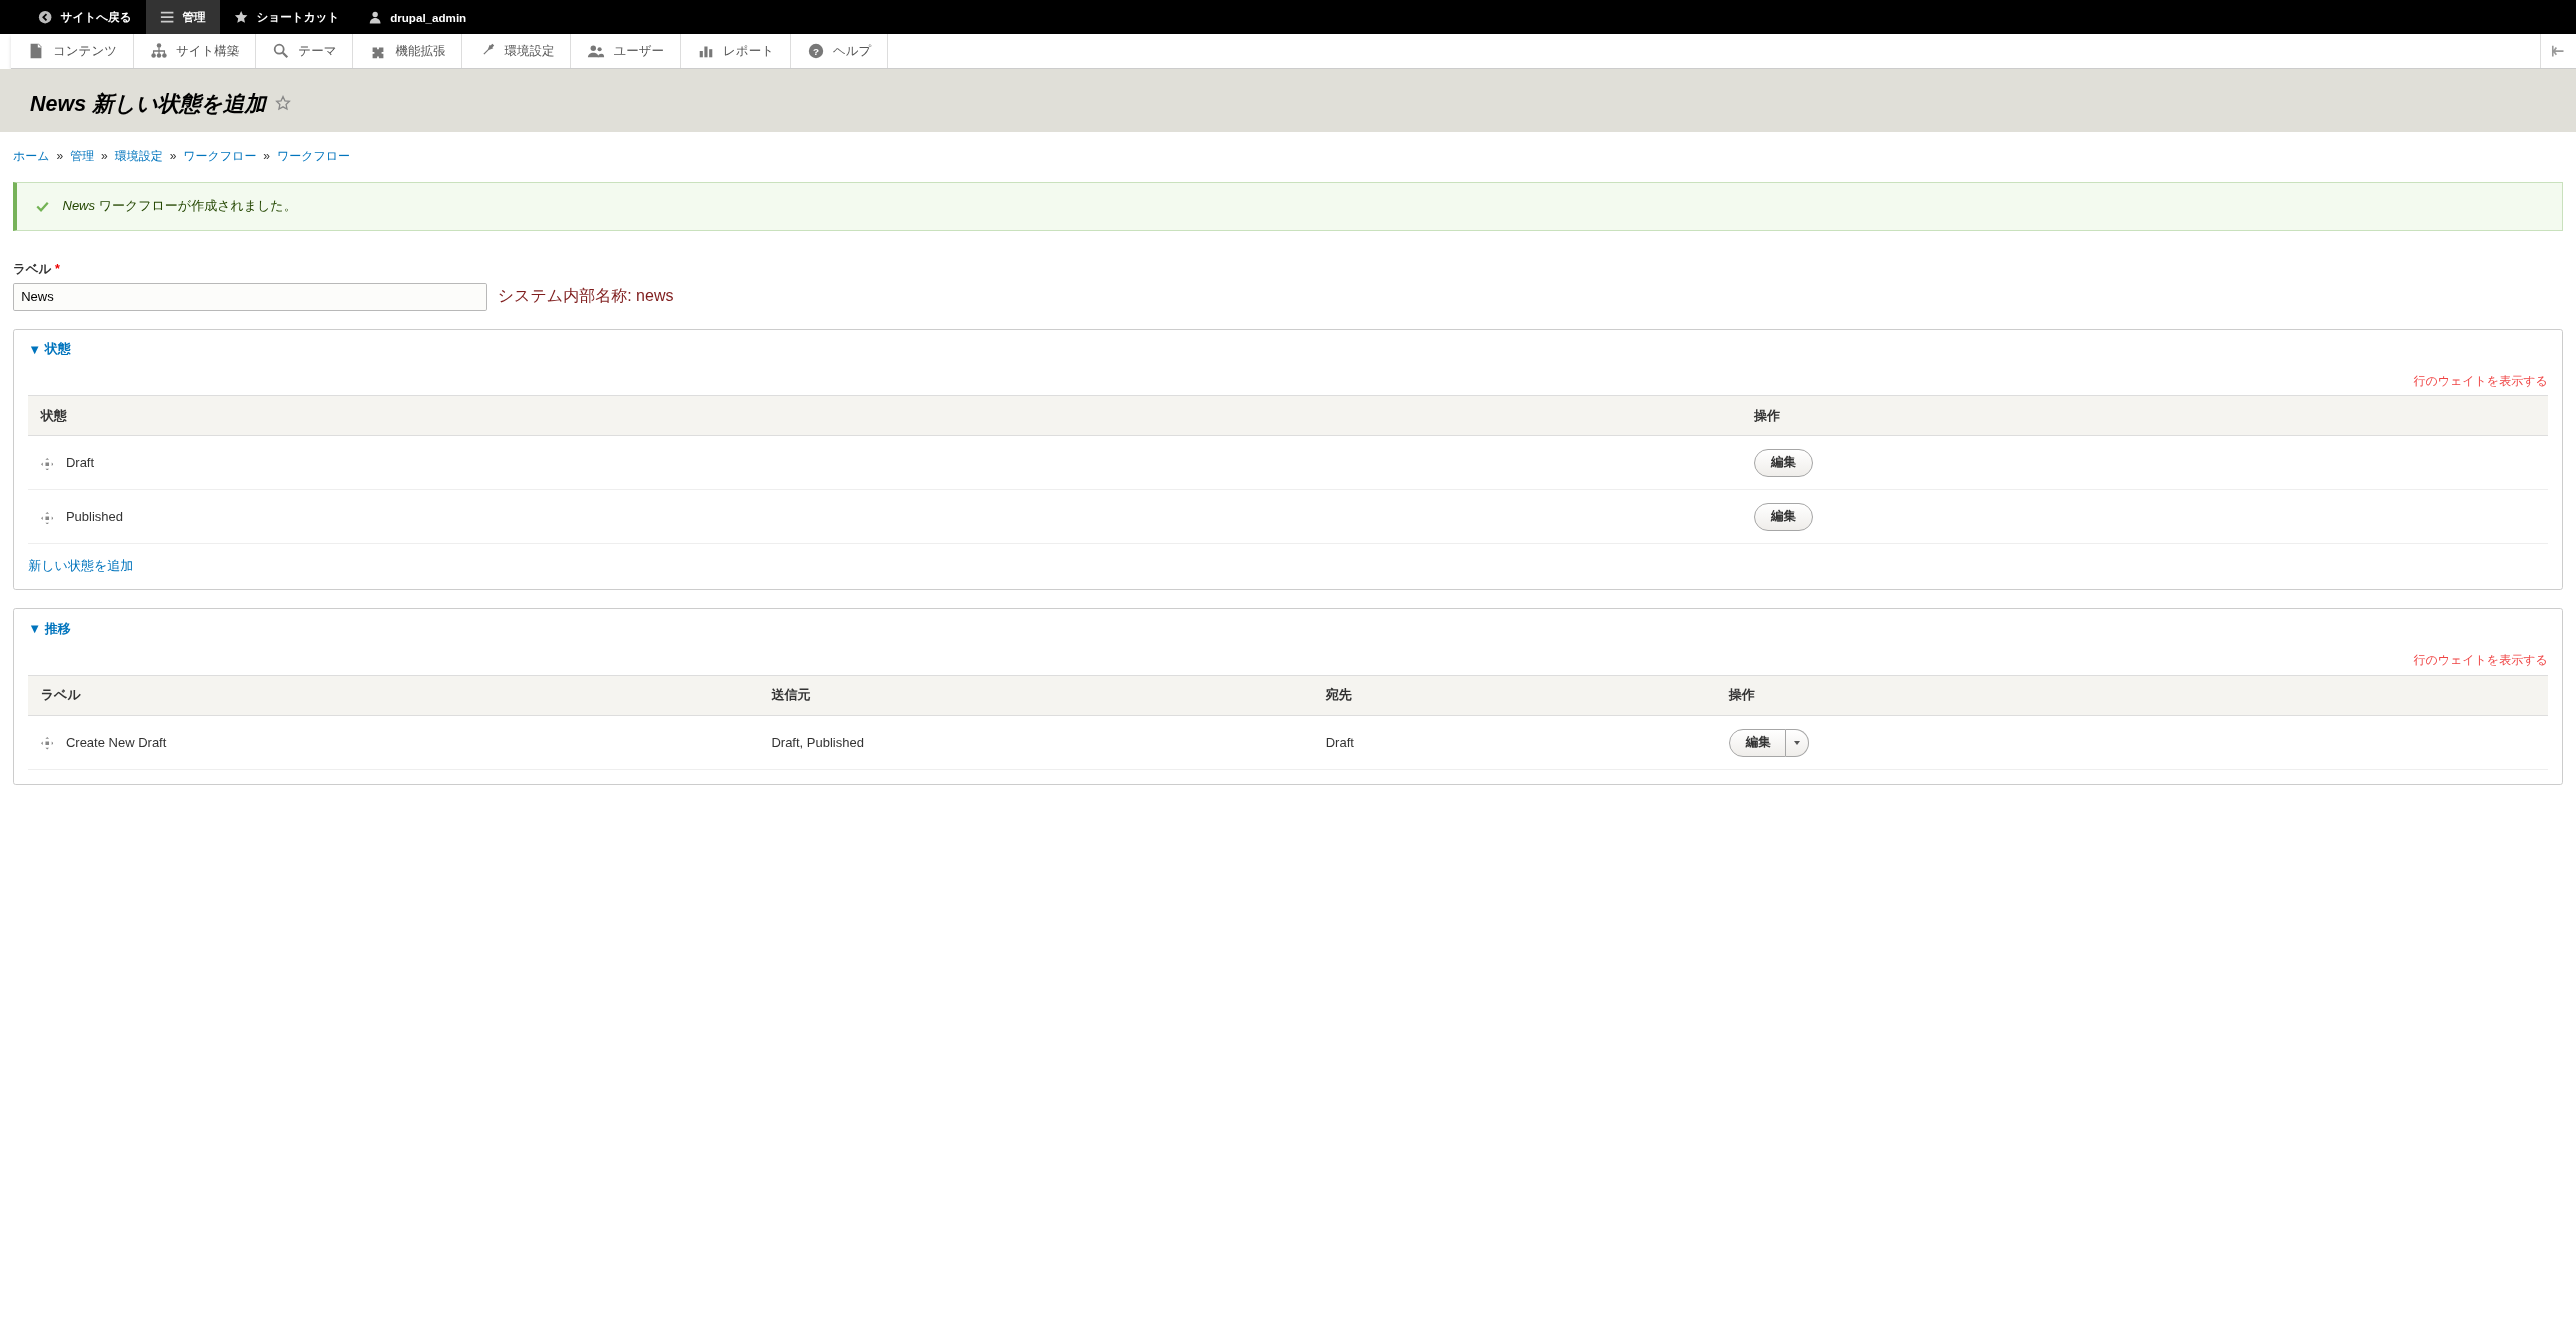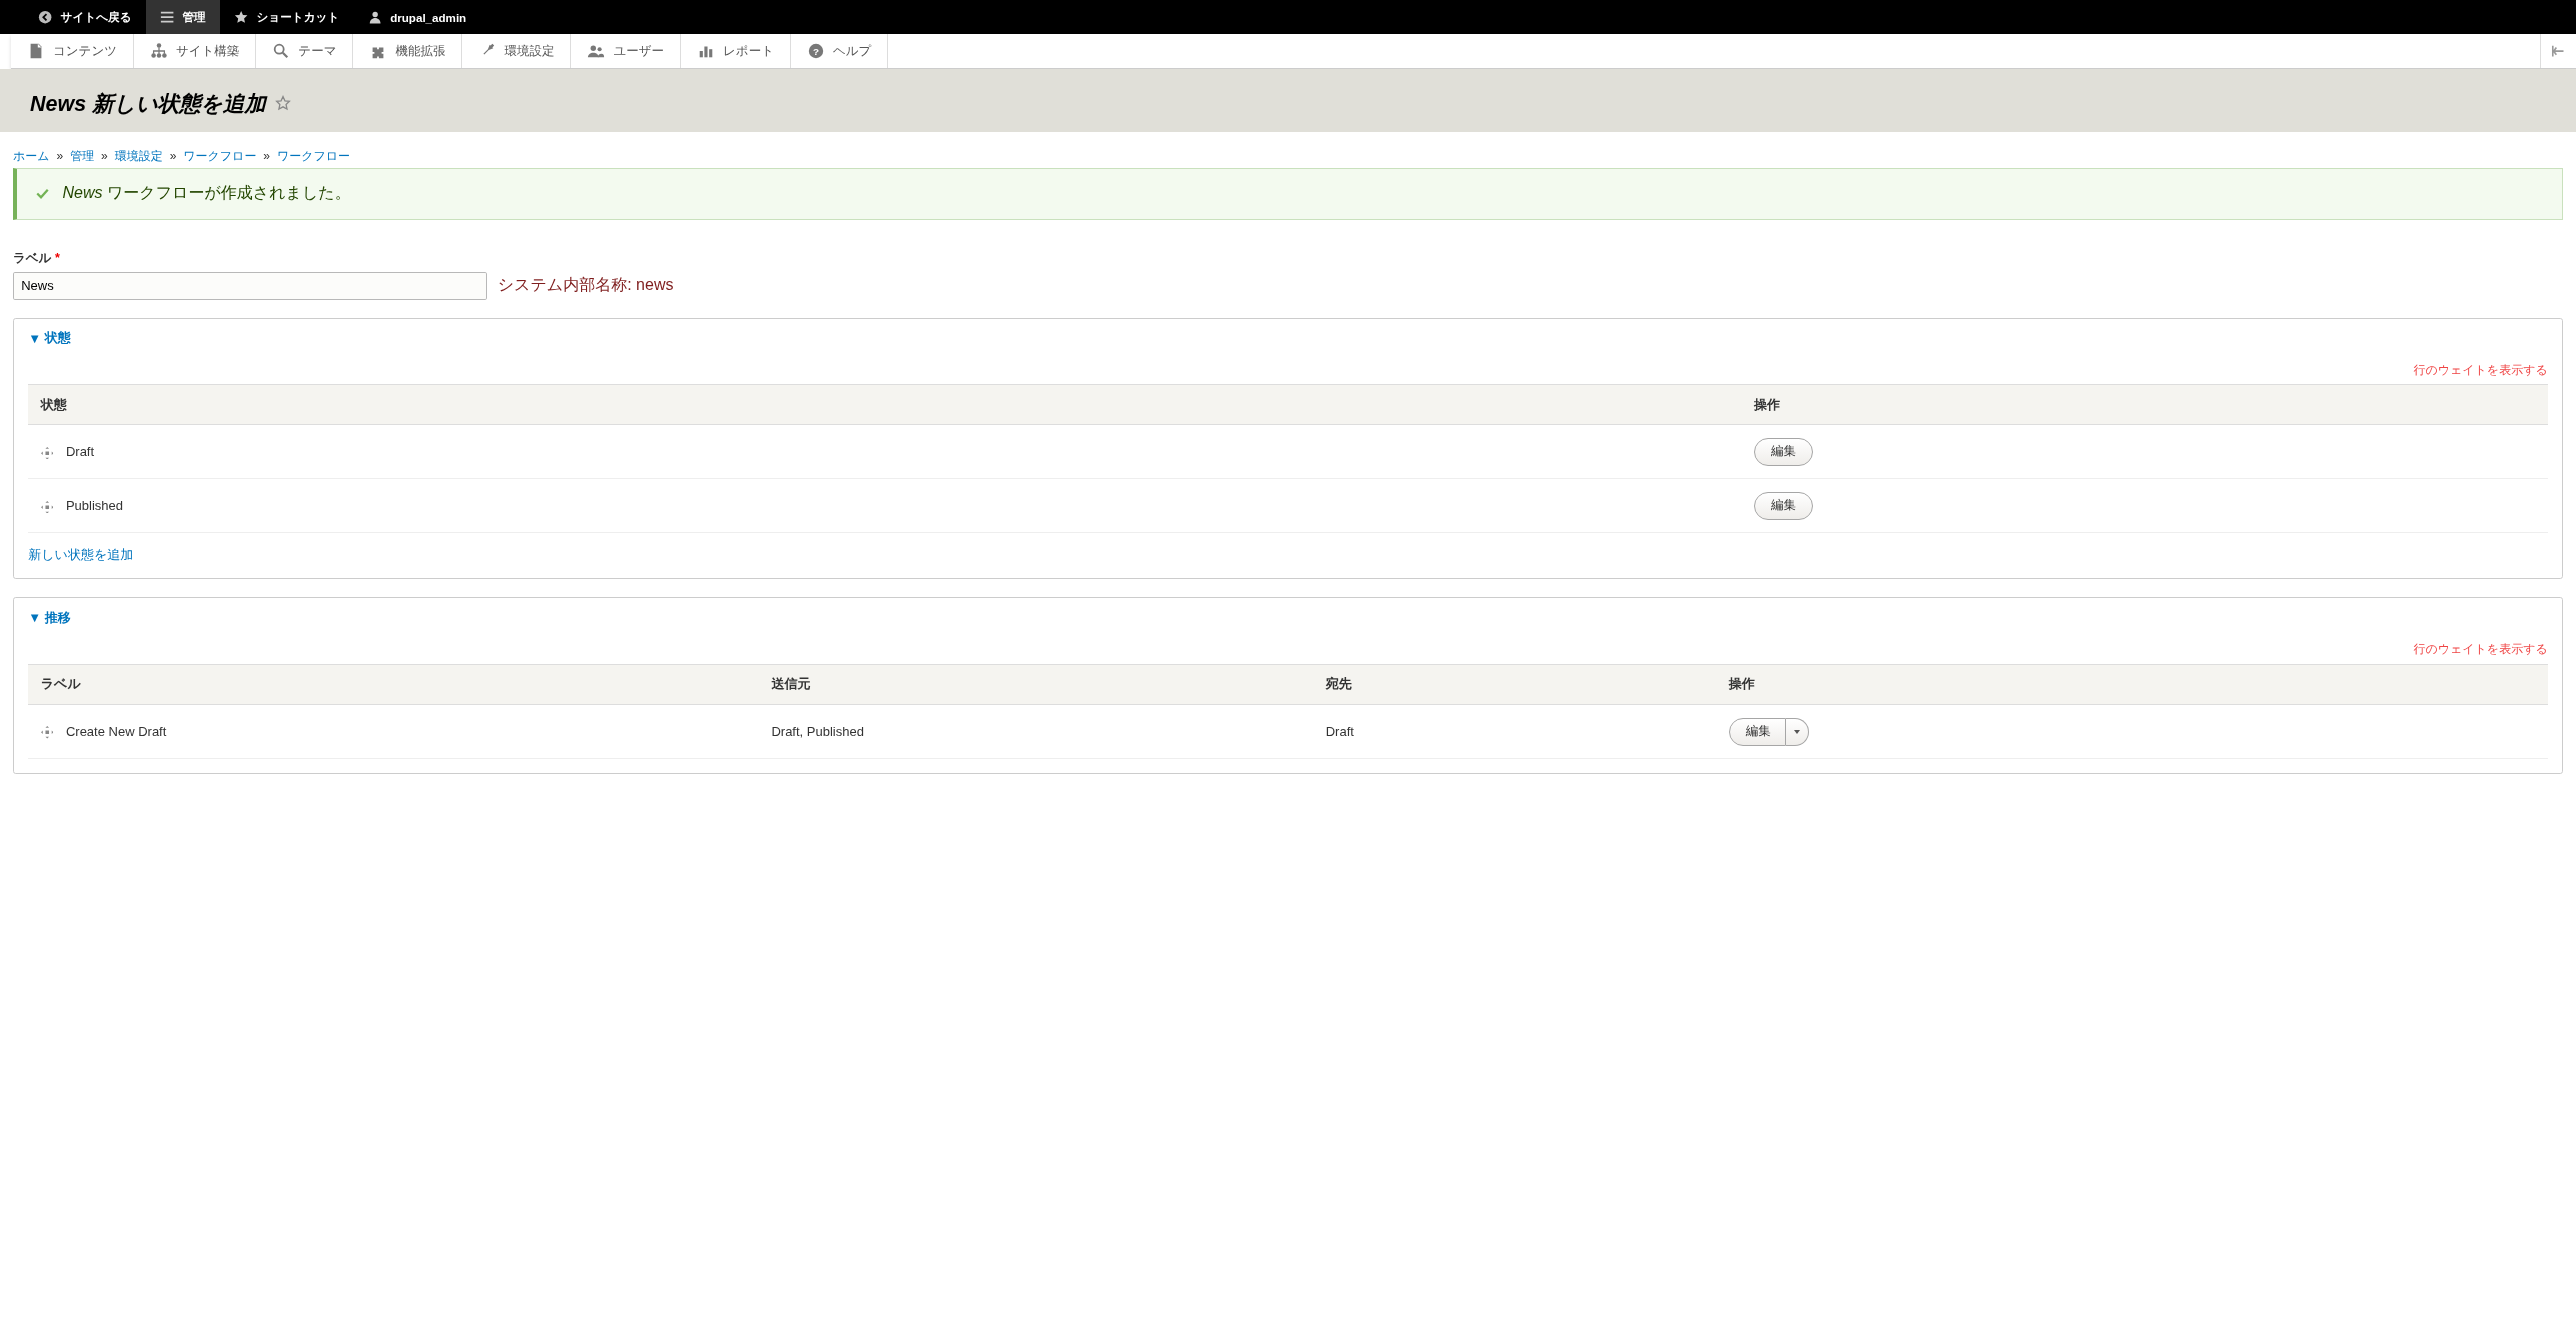--- a/index.html
+++ b/index.html
@@ -82,29 +82,29 @@
   .star-icon { width: 16px; height:16px; stroke:#888; fill:none; stroke-width:1.6; cursor:pointer;}
 
   
   .content-region { padding: 16px 13px 36px; }
   .breadcrumb { font-size: 12px; color:#333; }
   .breadcrumb a { color:#0074bd; }
   .breadcrumb .sep { padding: 0 3.6px; color:#333; }
 
   
   .messages {
-    margin-top: 3px;
+    margin-top: 17px;
     border: 0.9px solid #c9e1bd;
     border-left: 4.5px solid #77b259;
     background: #f3faef;
     padding: 14.3px 18px;
     display: flex;
     align-items: center;
     gap: 12.5px;
-    font-size: 16px;
+    font-size: 13px;
     color: #234600;
   }
   .check-icon { width: 15px; height: 15px; stroke:#73b355; stroke-width:3; fill:none; }
   .messages em { font-style: italic; }
 
   
   .form-item { margin-top: 30px; }
   .form-item label { font-weight: bold; font-size: 12.5px; }
   .req { color: #e00; }
   .label-row { display:flex; align-items:center; gap: 10.7px; margin-top:5.4px; }
@@ -163,20 +163,21 @@
   .op-cell { }
   .btn {
     display: inline-flex; align-items:center;
     background: linear-gradient(#fff, #efedea);
     border: 0.9px solid #a6a6a6;
     border-radius: 14.3px;
     padding: 4.5px 16px;
     font-size: 12.5px;
     cursor: pointer;
     color:#333;
+    font-weight:bold;
   }
   .btn-split {
     display:inline-flex;
   }
   .btn-split .btn { border-top-right-radius:0; border-bottom-right-radius:0; padding: 4.5px 14.3px 4.5px 16px;}
   .btn-split .btn-caret {
     background: linear-gradient(#fff, #efedea);
     border: 0.9px solid #a6a6a6;
     border-left: none;
     border-top-right-radius: 14.3px;

